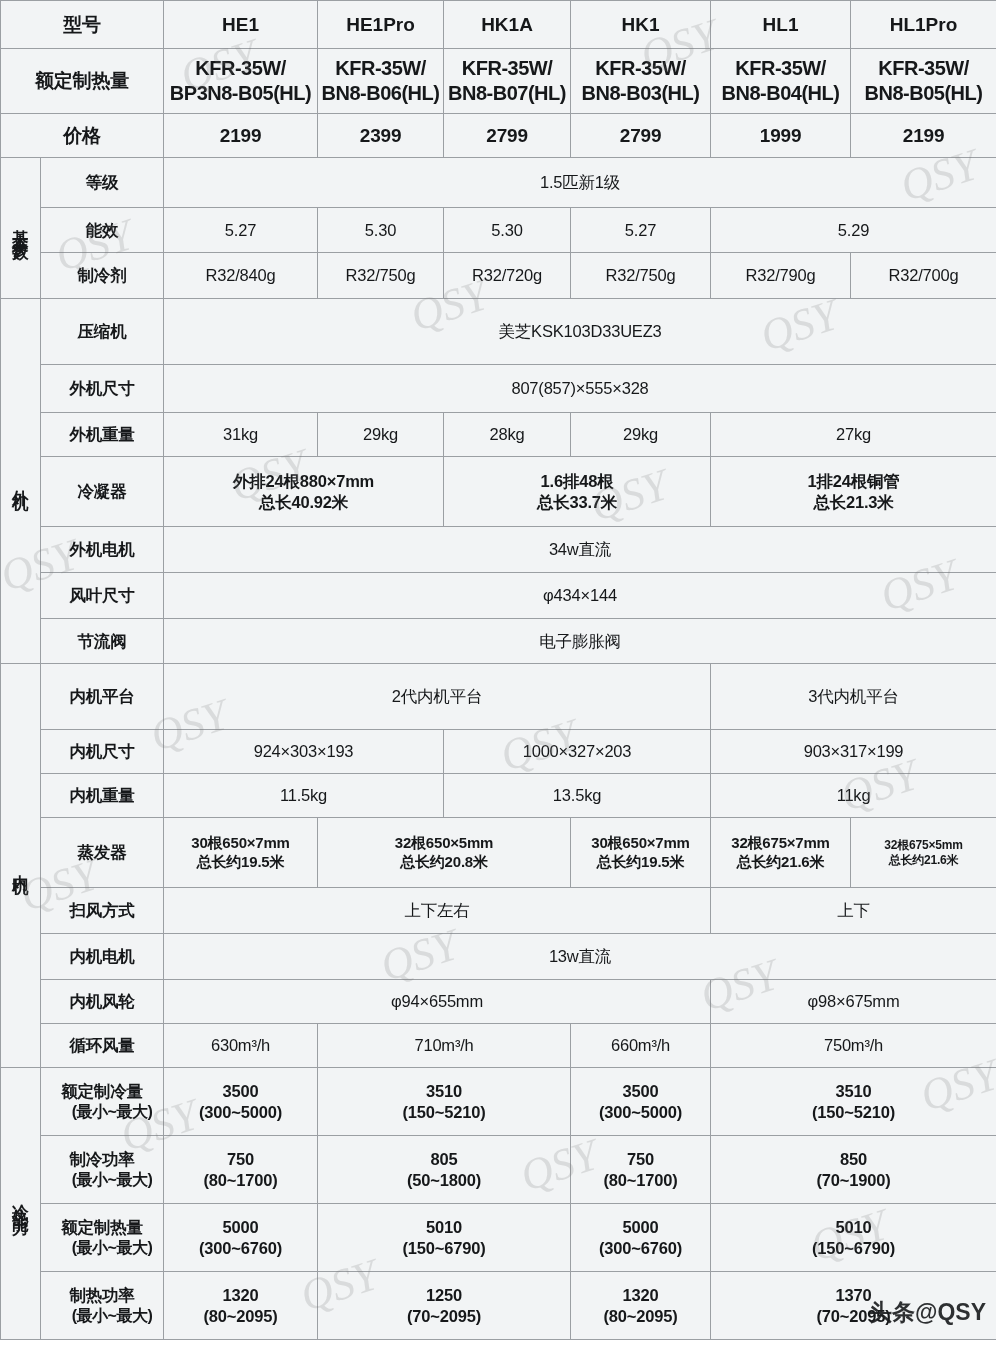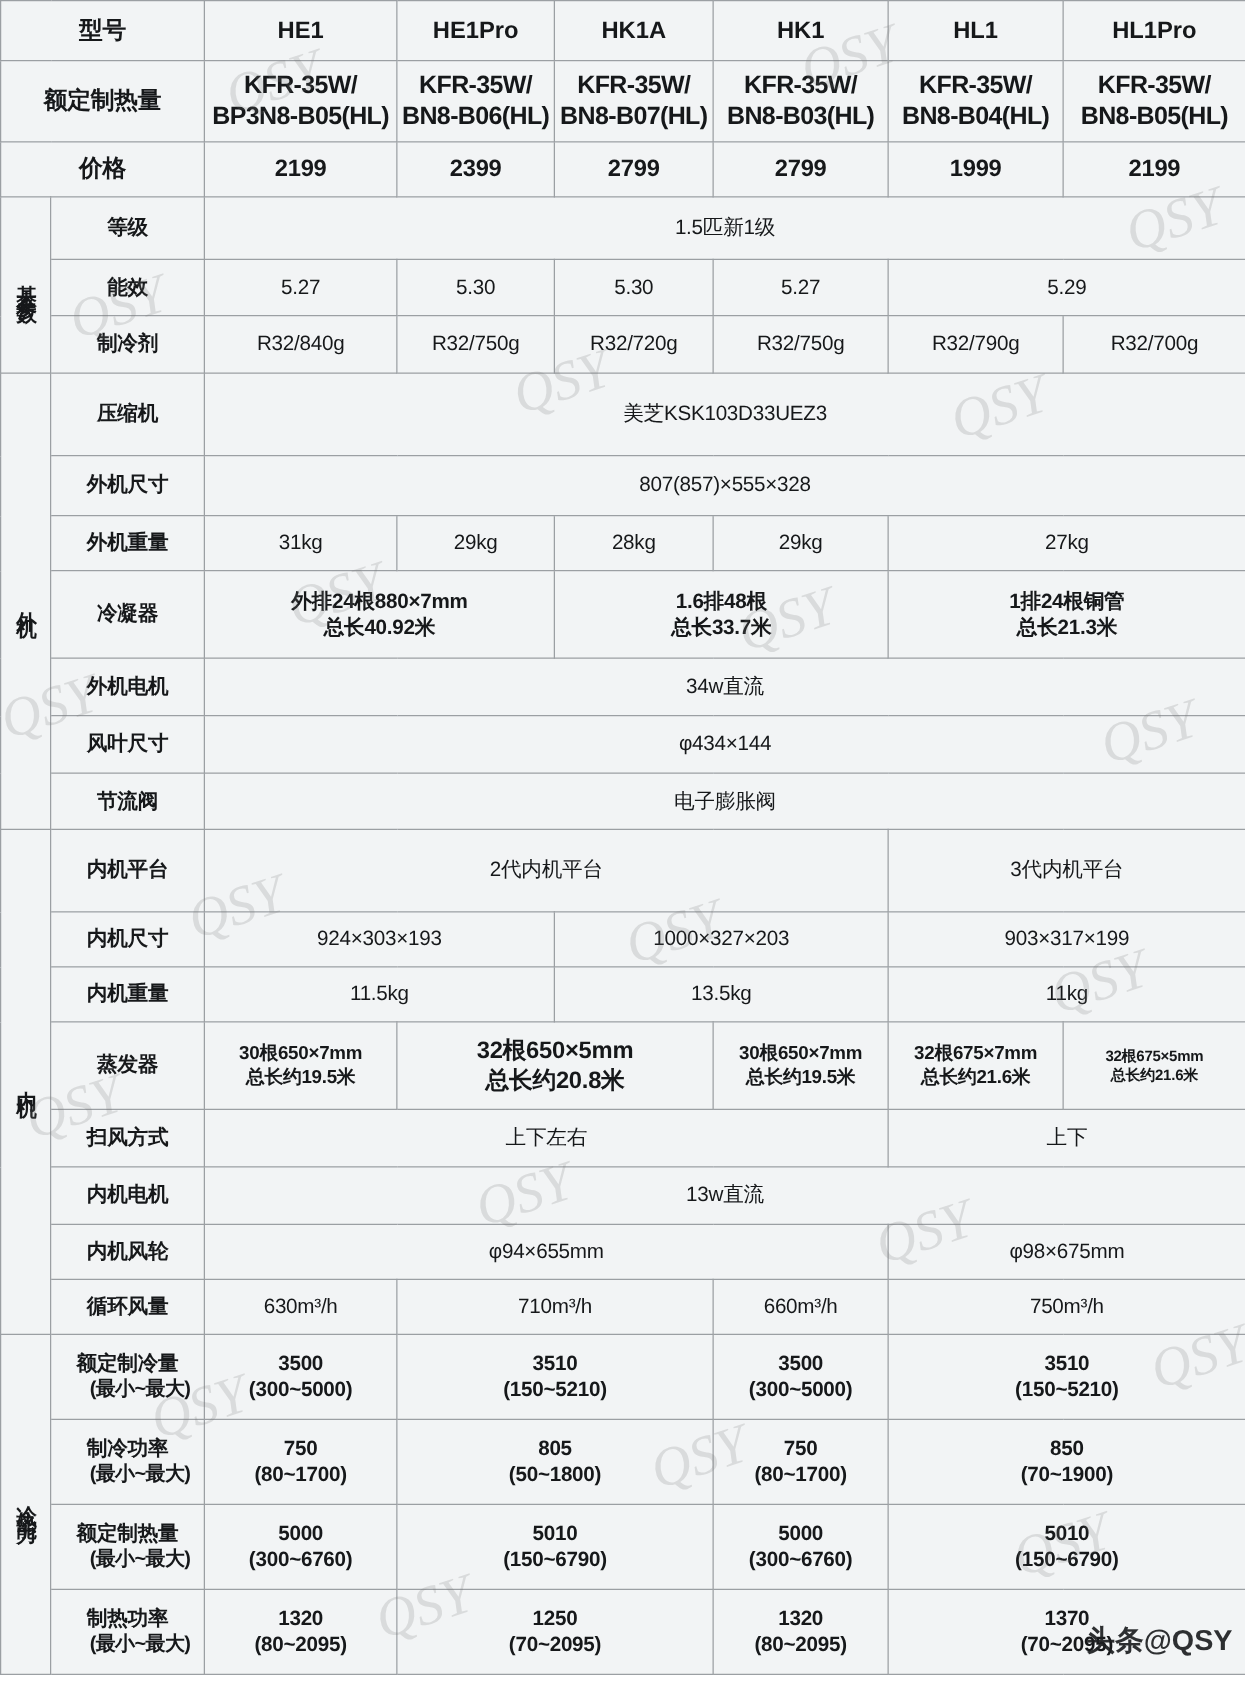--- a/index.html
+++ b/index.html
@@ -256,21 +256,21 @@
       <tr style="height:44px">
         <td class="rl">内机重量</td>
         <td class="v" colspan="2">11.5kg</td>
         <td class="v" colspan="2">13.5kg</td>
         <td class="v" colspan="2">11kg</td>
       </tr>
 
       <tr style="height:70px">
         <td class="rl">蒸发器</td>
         <td class="v2 two" style="font-size:15px"><span>30根650×7mm</span><br><span>总长约19.5米</span></td>
-        <td class="v2 two" colspan="2" style="font-size:19px"><span>32根650×5mm</span><br><span>总长约20.8米</span></td>
+        <td class="v2 two" colspan="2" style="font-size:15px"><span>32根650×5mm</span><br><span>总长约20.8米</span></td>
         <td class="v2 two" style="font-size:15px"><span>30根650×7mm</span><br><span>总长约19.5米</span></td>
         <td class="v2 two" style="font-size:15px"><span>32根675×7mm</span><br><span>总长约21.6米</span></td>
         <td class="v2 two" style="font-size:12px"><span>32根675×5mm</span><br><span>总长约21.6米</span></td>
       </tr>
 
       <tr style="height:46px">
         <td class="rl">扫风方式</td>
         <td class="v" colspan="4">上下左右</td>
         <td class="v" colspan="2">上下</td>
       </tr>

